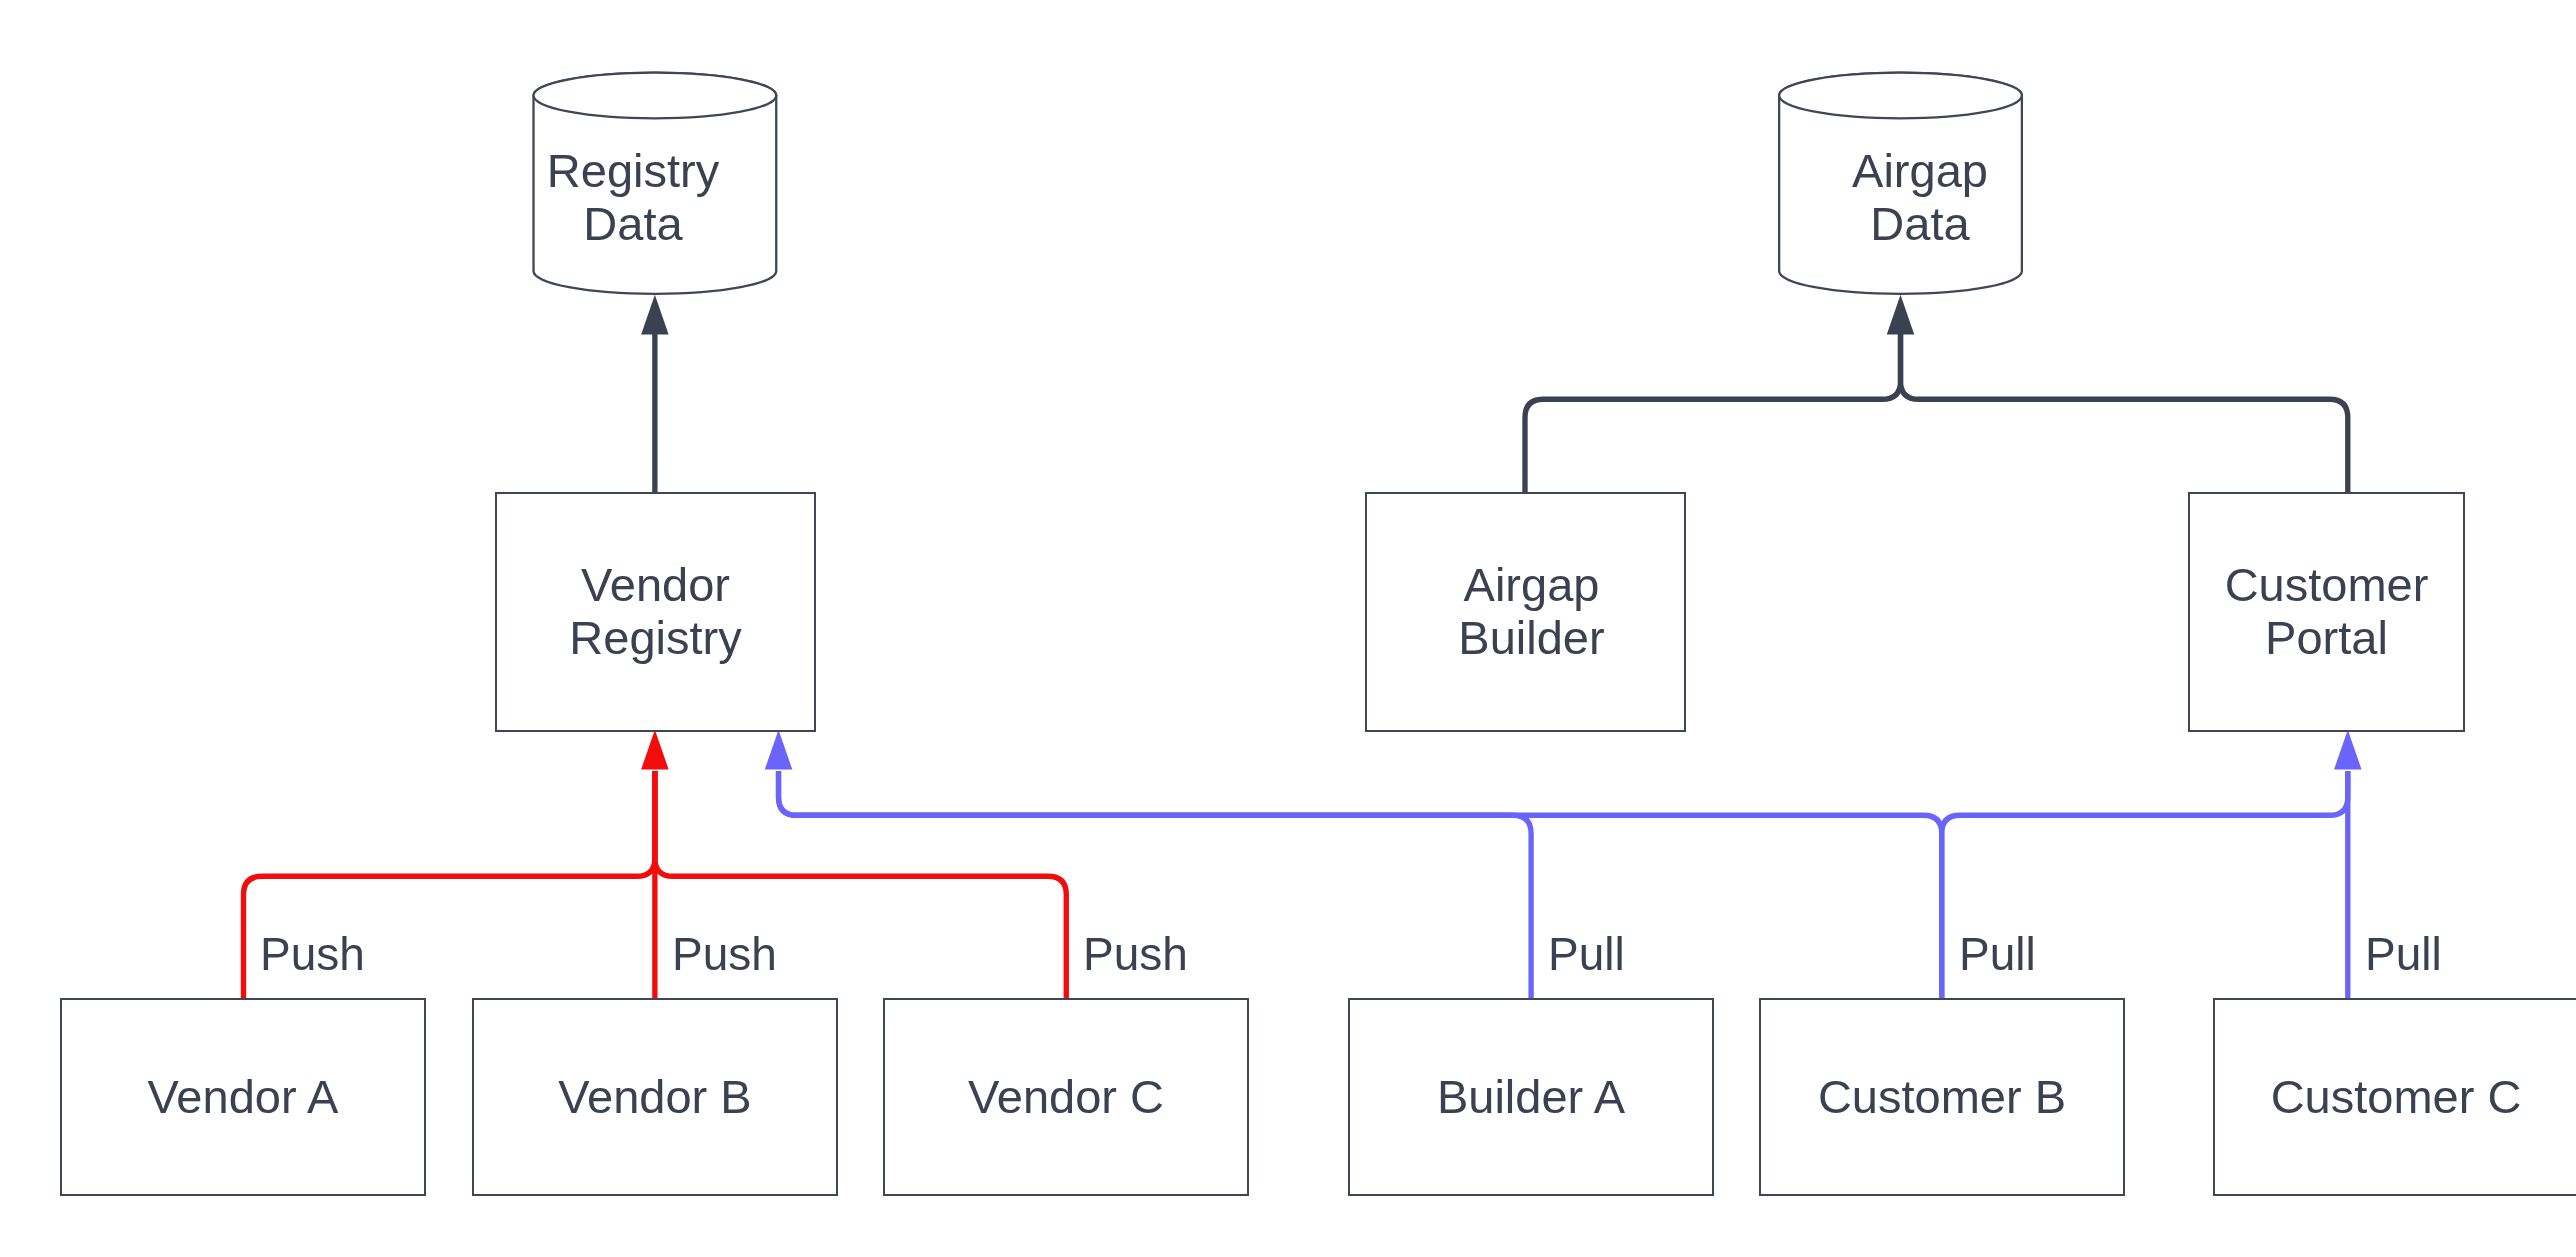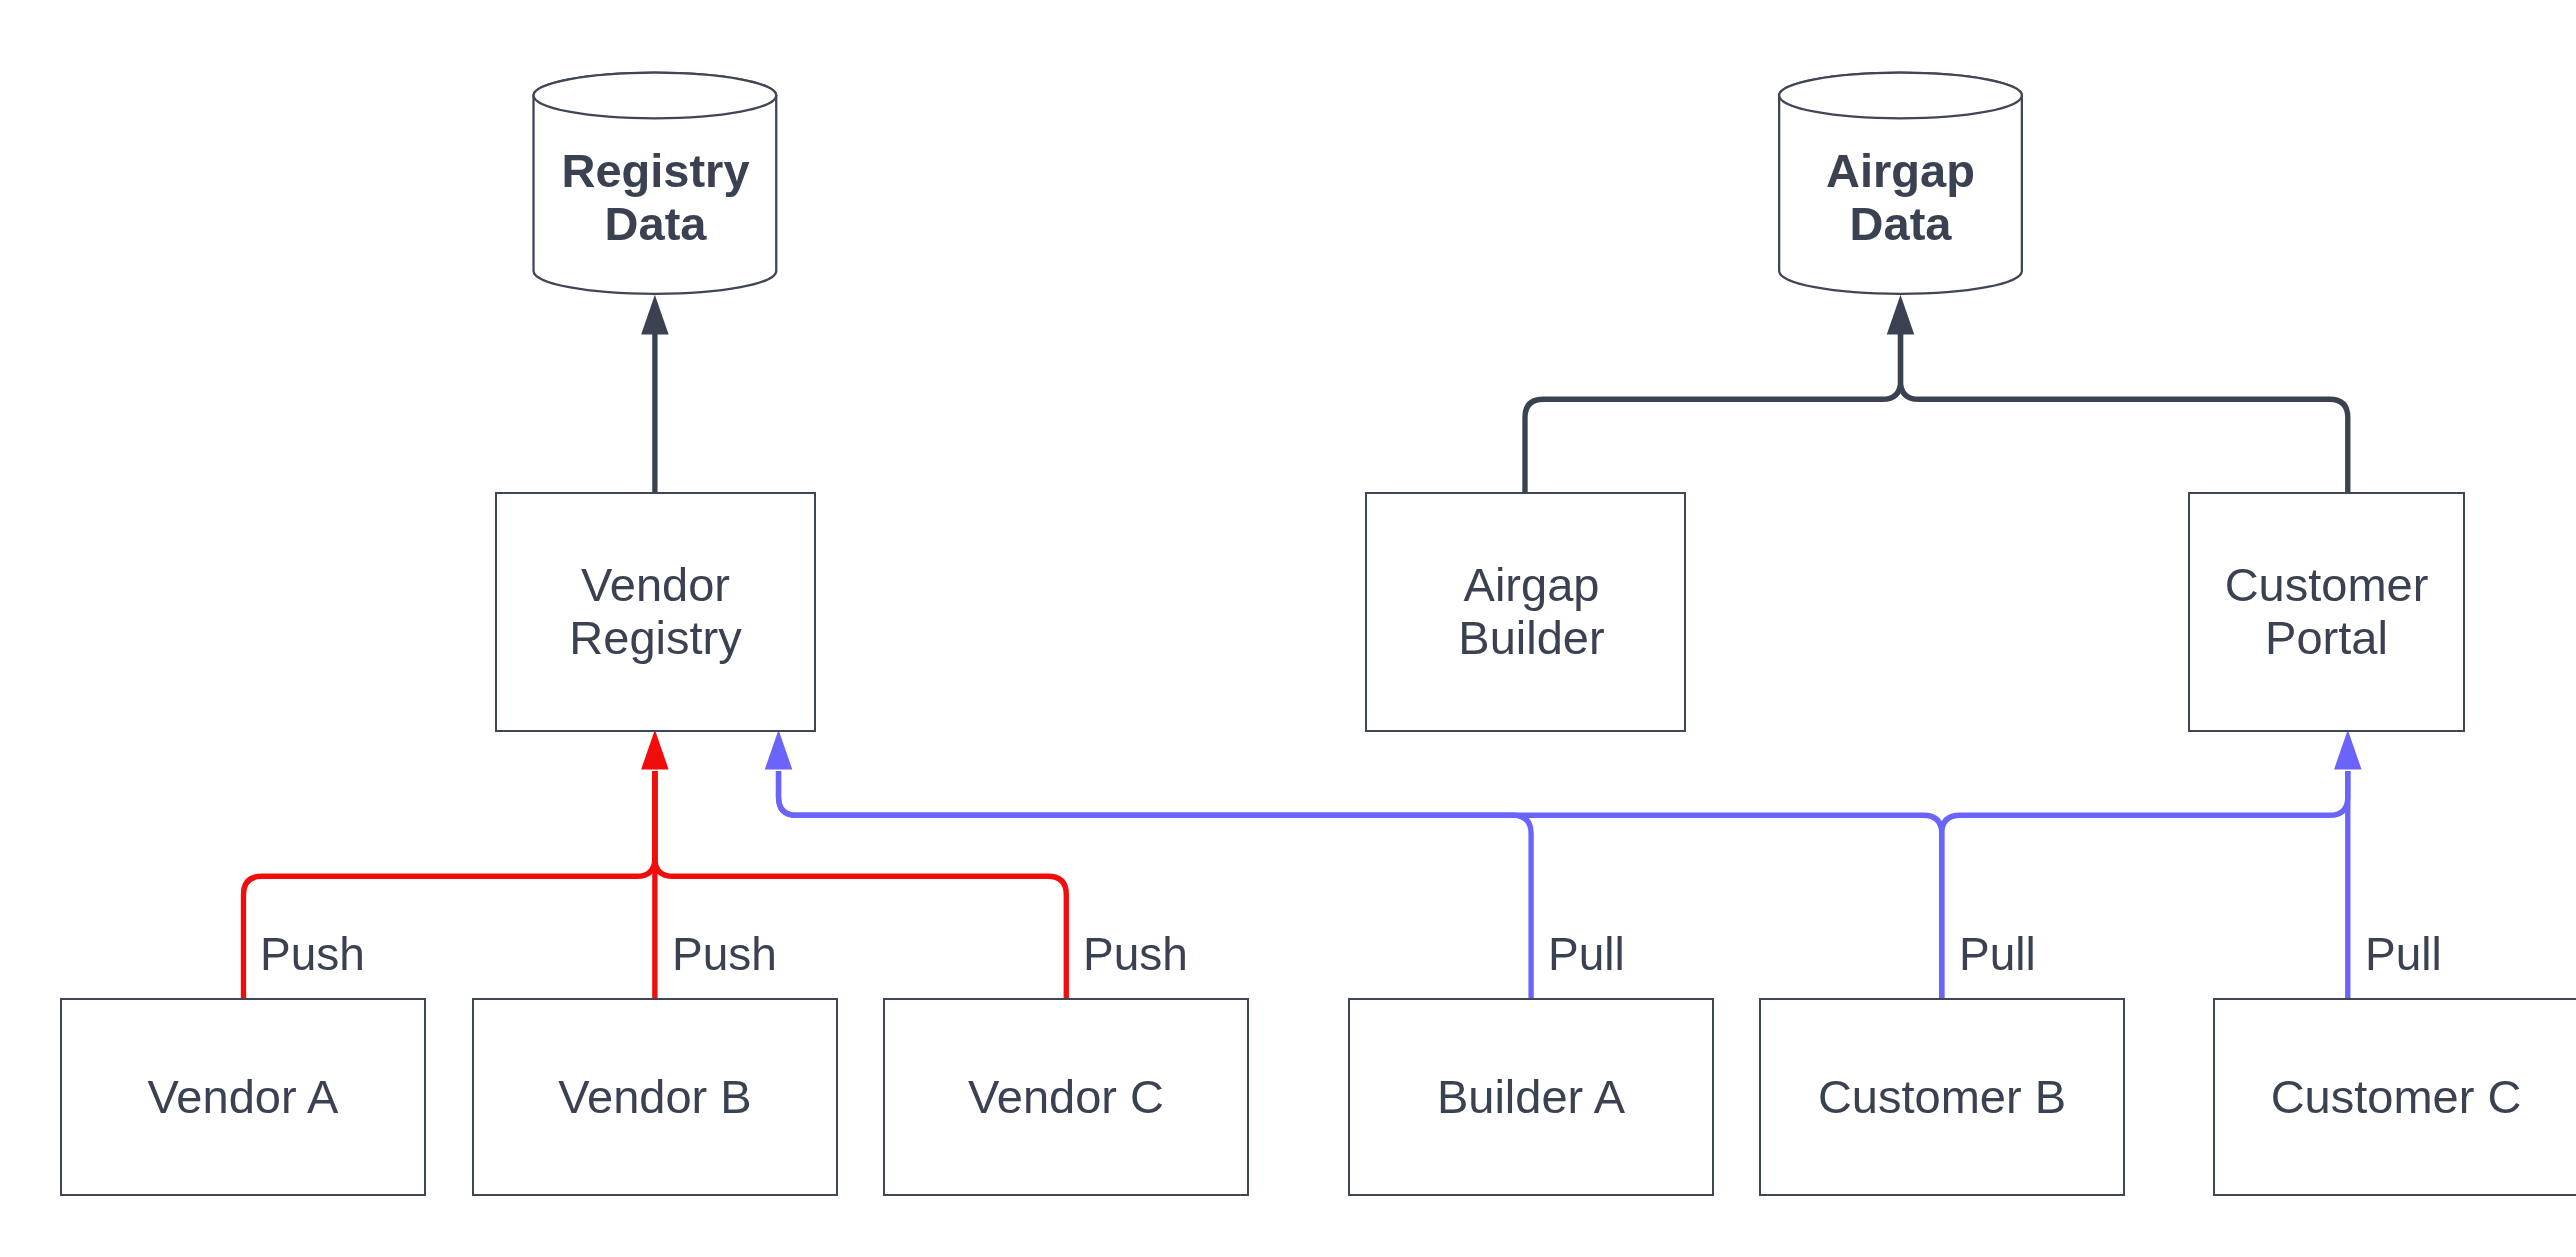--- a/index.html
+++ b/index.html
@@ -40,26 +40,25 @@
     color: var(--text, #3a4252);
     box-sizing: border-box;
   }
   .node .lbl { display: block; max-width: 252px; }
   .node .lbl.wide { max-width: 321px; }
 
   .cyl-label {
     position: absolute;
     display: flex;
     align-items: center;
-    justify-content: center;
+    justify-content: flex-start;
     text-align: center;
     font-size: 47px;
     line-height: 1.12;
     color: var(--text, #3a4252);
-    font-weight: bold;
   }
   .cyl-label .lbl { display: block; max-width: 198px; }
 
   .edge-label {
     position: absolute;
     transform: translateY(-50%);
     font-size: 46px;
     color: var(--text, #3a4252);
     white-space: nowrap;
   }
@@ -115,21 +114,21 @@
     </g>
     <g>
       <path class="cyl-shape" d="M 2331 125 A 159 30 0 0 1 2649 125 L 2649 355 A 159 30 0 0 1 2331 355 Z"></path>
       <ellipse class="cyl-shape" cx="2490" cy="125" rx="159" ry="30"></ellipse>
     </g>
   </svg>
 
   <div class="cyl-label" style="left:534px; top:99px; width:243px; height:198px;">
     <span class="lbl">Registry Data</span>
   </div>
-  <div class="cyl-label" style="left:1779px; top:99px; width:243px; height:198px;">
+  <div class="cyl-label" style="left:1779px; top:99px; width:243px; height:198px;padding-left:42px;">
     <span class="lbl">Airgap Data</span>
   </div>
 
   <div class="node" style="left:495px; top:492px; width:321px; height:240px;">
     <span class="lbl">Vendor Registry</span>
   </div>
   <div class="node" style="left:1365px; top:492px; width:321px; height:240px;padding-left:12px;">
     <span class="lbl">Airgap Builder</span>
   </div>
   <div class="node" style="left:2188px; top:492px; width:277px; height:240px;">

